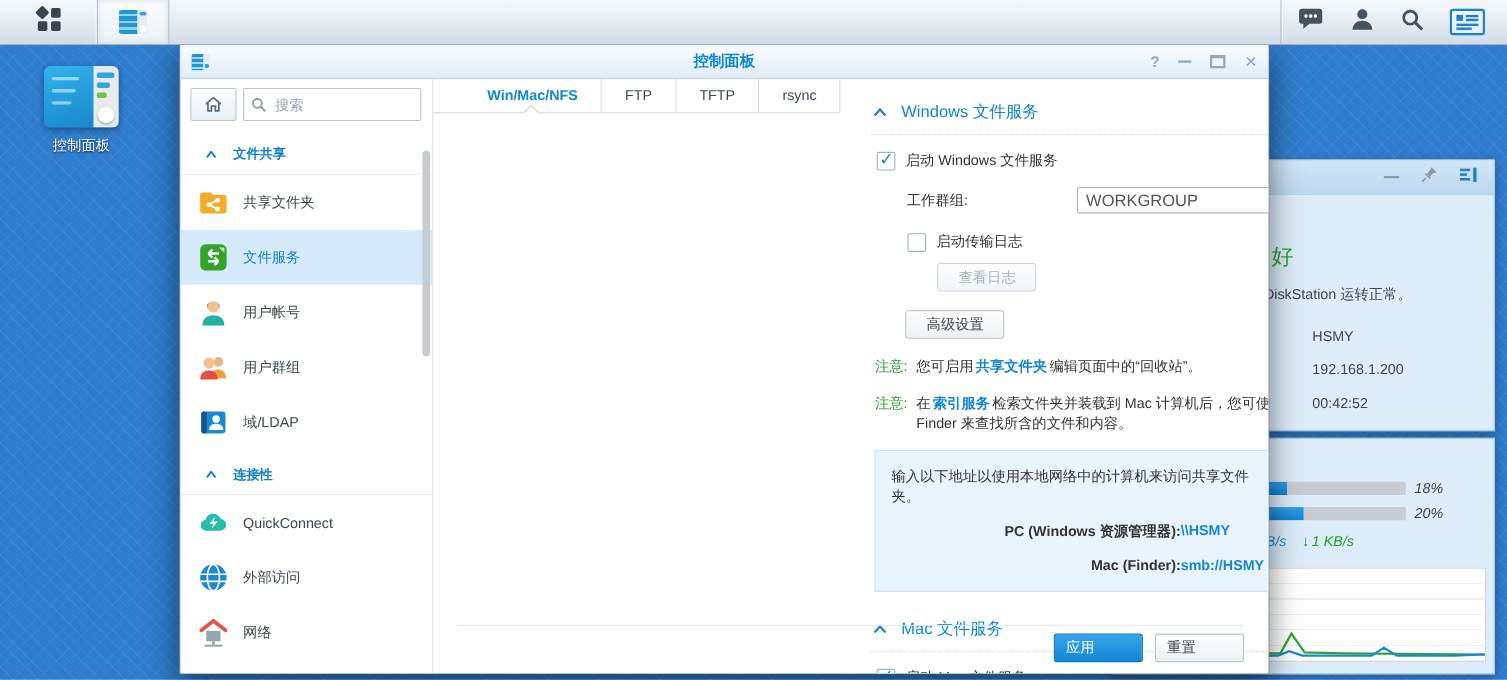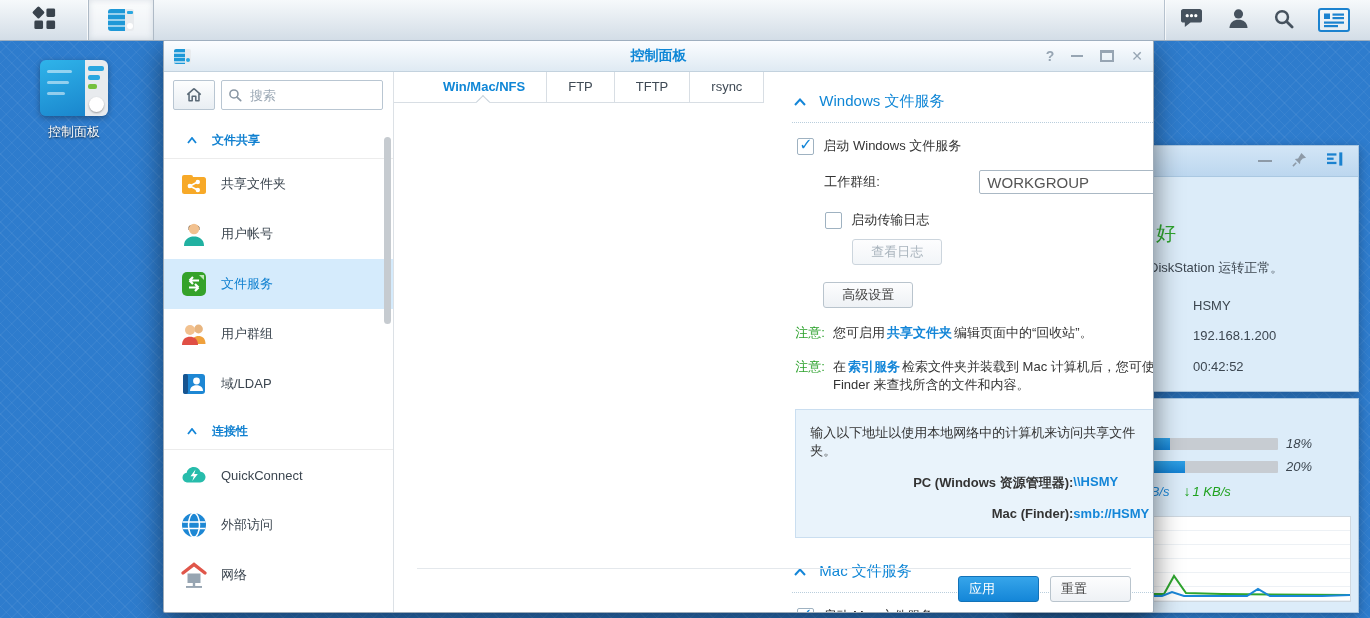--- a/index.html
+++ b/index.html
@@ -289,37 +289,37 @@
             <rect x="2" y="5" width="11" height="7" rx="2" fill="#f7a928"></rect>
             <rect x="2" y="7" width="24" height="17" rx="2.5" fill="#f7a928"></rect>
             <path d="M10 16 L17.5 12 M10 16 L17.5 20" stroke="#fff" stroke-width="1.6"></path>
             <circle cx="9.8" cy="16" r="2.2" fill="#fff"></circle>
             <circle cx="17.8" cy="12" r="2.2" fill="#fff"></circle>
             <circle cx="17.8" cy="20" r="2.2" fill="#fff"></circle>
           </svg>
         <span>共享文件夹</span>
       </div>
 
-      <div class="side-item">
-        <svg viewBox="0 0 28 28" width="28" height="28">
-            <path d="M8.5 7 C9 3.8 19 3.8 19.5 7.5 L19.5 10 L8.5 10 Z" fill="#7a5a3a"></path>
-            <circle cx="14" cy="9" r="5.2" fill="#f2c18f"></circle>
-            <path d="M4 26 C4 19 9 16.5 14 16.5 C19 16.5 24 19 24 26 Z" fill="#21b1a1"></path>
-          </svg>
-        <span>用户帐号</span>
-      </div>
-
       <div class="side-item selected">
         <svg viewBox="0 0 28 28" width="28" height="28">
             <rect x="2" y="2" width="24" height="24" rx="5" fill="#35a22a"></rect>
             <path d="M19 10.5 H9.5 M9.5 10.5 L13 7 M9.5 10.5 L13 14" stroke="#fff" stroke-width="2.2" fill="none" stroke-linejoin="round"></path>
             <path d="M9 17.5 H18.5 M18.5 17.5 L15 14 M18.5 17.5 L15 21" stroke="#fff" stroke-width="2.2" fill="none" stroke-linejoin="round"></path>
             <path d="M19 5 H24 V10 Z" fill="#bfe6b8"></path>
           </svg>
         <span>文件服务</span>
+      </div>
+
+      <div class="side-item">
+        <svg viewBox="0 0 28 28" width="28" height="28">
+            <path d="M8.5 7 C9 3.8 19 3.8 19.5 7.5 L19.5 10 L8.5 10 Z" fill="#7a5a3a"></path>
+            <circle cx="14" cy="9" r="5.2" fill="#f2c18f"></circle>
+            <path d="M4 26 C4 19 9 16.5 14 16.5 C19 16.5 24 19 24 26 Z" fill="#21b1a1"></path>
+          </svg>
+        <span>用户帐号</span>
       </div>
 
       <div class="side-item">
         <svg viewBox="0 0 28 28" width="28" height="28">
             <circle cx="18.5" cy="9" r="4.4" fill="#e8b57f"></circle>
             <path d="M11.5 24 C11.5 18 15 16 18.5 16 C22 16 25.5 18 25.5 24 Z" fill="#f0a13c"></path>
             <circle cx="10" cy="10" r="5" fill="#f2c18f"></circle>
             <path d="M2 25 C2 19 6 16.8 10 16.8 C14 16.8 18 19 18 25 Z" fill="#e04f45"></path>
           </svg>
         <span>用户群组</span>

